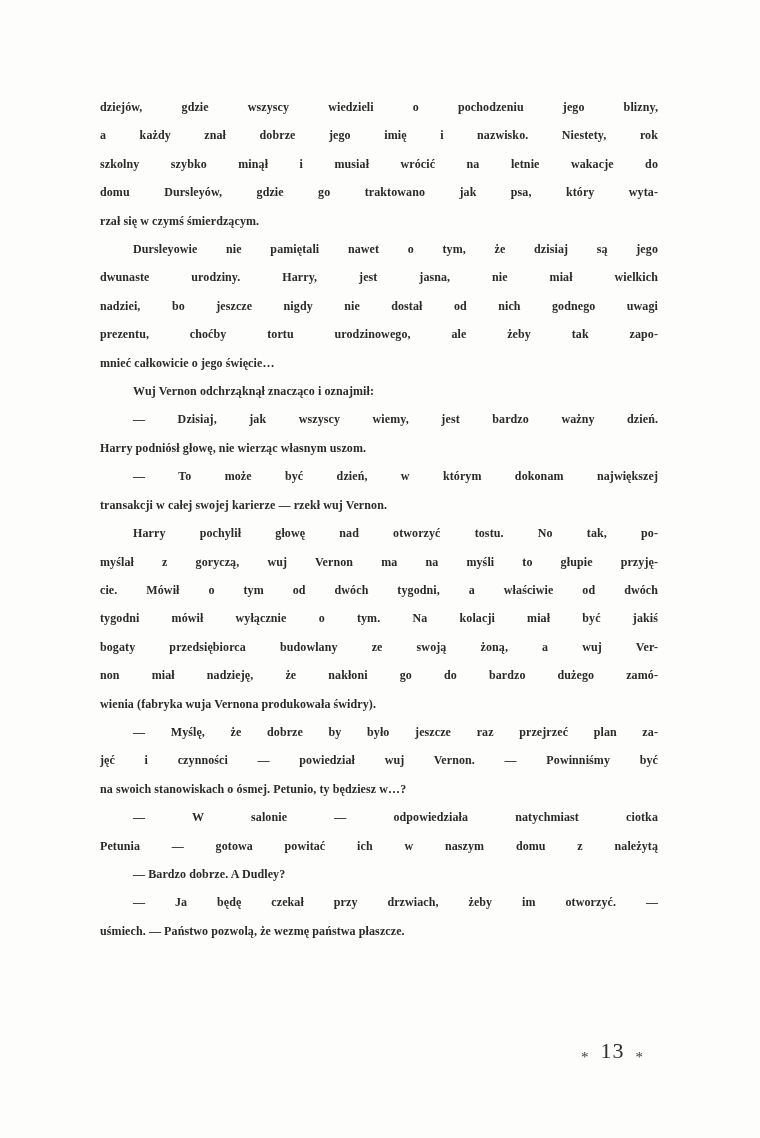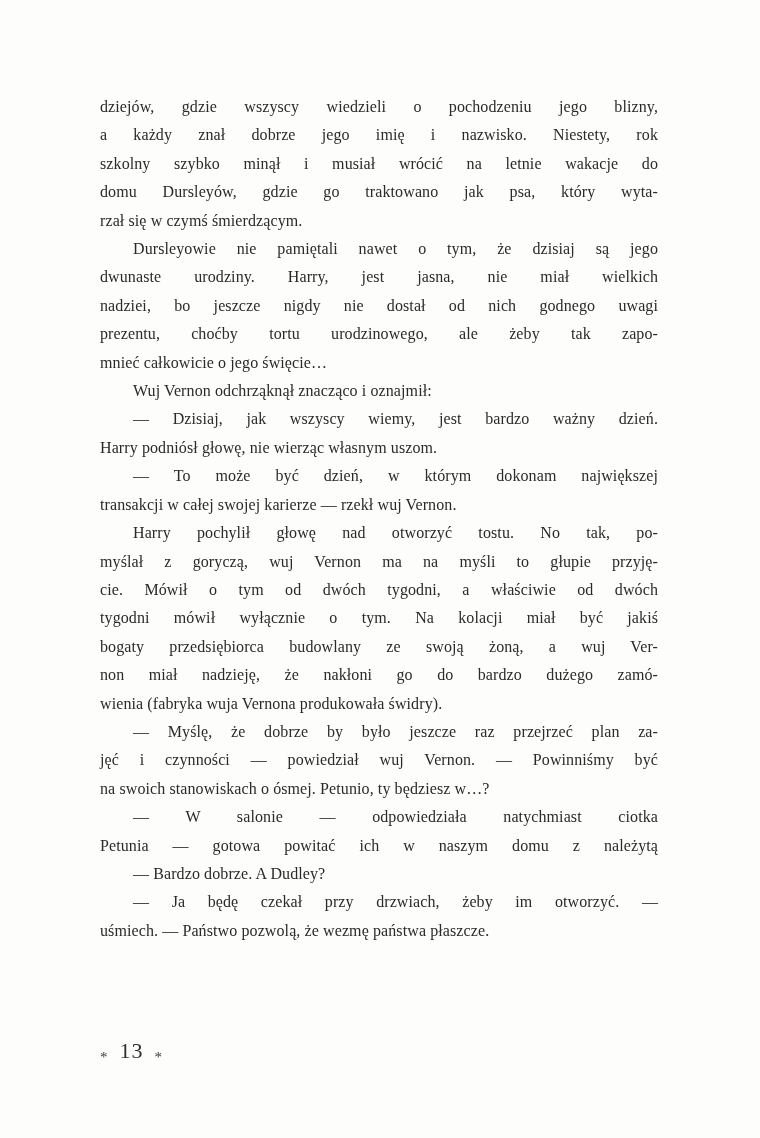--- a/index.html
+++ b/index.html
@@ -20,39 +20,40 @@
     position: absolute;
     left: 100px;
     top: 93px;
     width: 558px;
   }
   .paragraph {
     margin: 0;
     padding: 0;
   }
   .line {
-    font-size: 16px;
+    font-size: 12px;
     line-height: 28.4px;
     text-align: justify;
     text-align-last: justify;
     white-space: normal;
     letter-spacing: 0.1px;
+    font-weight: bold;
   }
   .line.indent {
     padding-left: 33px;
   }
   .line.last {
     text-align-last: left;
   }
   .page-footer {
     position: absolute;
     left: 100px;
     top: 1038px;
     width: 544px;
-    text-align: left;
+    text-align: right;
     font-size: 21px;
     letter-spacing: 1px;
     color: #2f2f2f;
   }
   .page-number {
     display: inline-block;
     margin: 0 11px;
     font-size: 22px;
   }
   .ornament {

